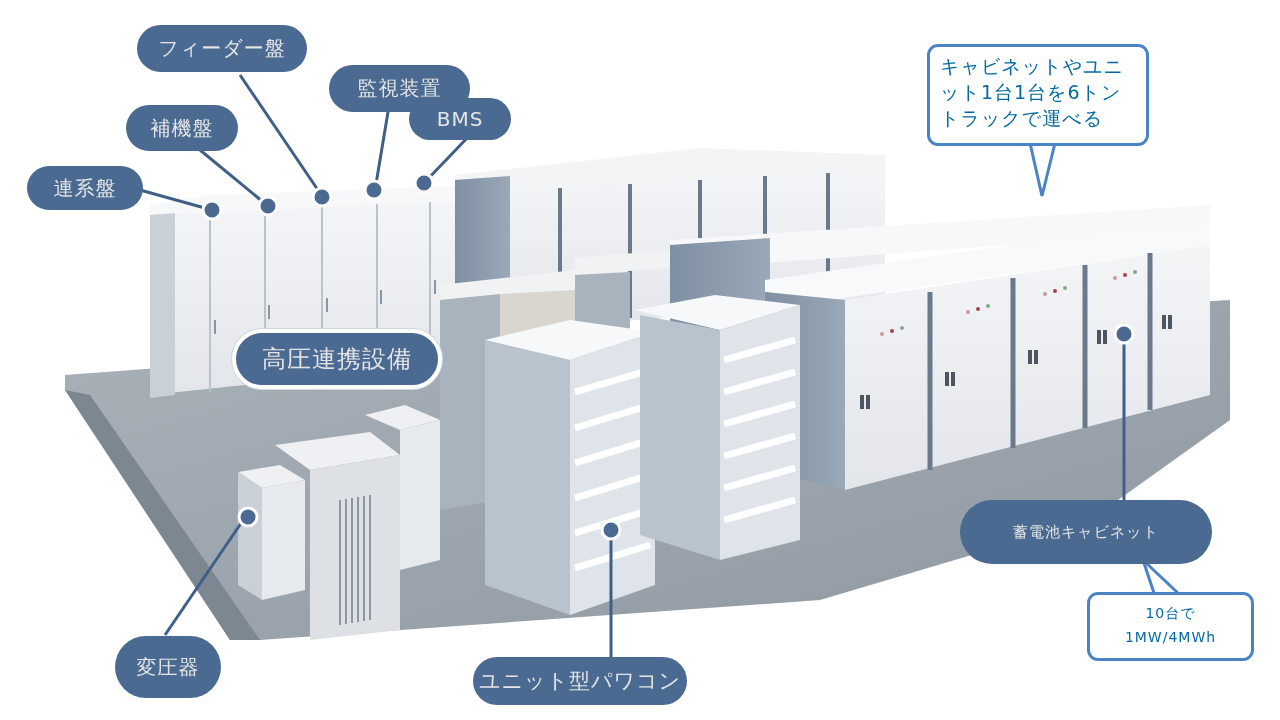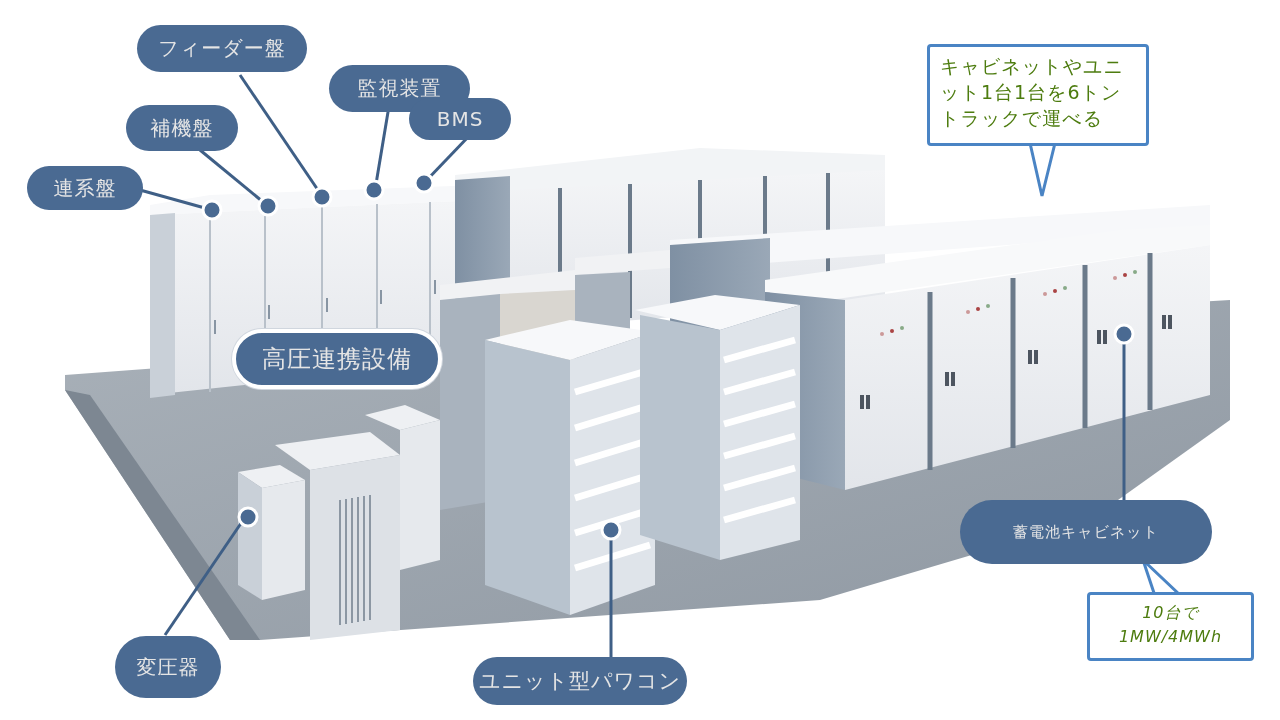--- a/index.html
+++ b/index.html
@@ -3,22 +3,22 @@
 <meta charset="utf-8">
 <style>
   html, body { margin:0; padding:0; }
   body { width:1280px; height:720px; background:#ffffff; position:relative; overflow:hidden;
          font-family:"DejaVu Sans","Liberation Sans",sans-serif; }
   #scene { position:absolute; left:0; top:0; width:1280px; height:720px; }
   .pill { position:absolute; background:#4a6a92; color:#e5e5e5; border-radius:999px;
           display:flex; align-items:center; justify-content:center; font-size:20px;
           letter-spacing:1px; white-space:nowrap; box-sizing:border-box; }
   .pill.bordered { border:4px solid #ffffff; box-shadow:0 0 0 1px #d0d6de; font-size:24px; }
-  .bubble { position:absolute; background:#ffffff; border:3px solid #4a84c4; border-radius:4px;
-            color:#4d7c0f; font-size:19px; line-height:26px; box-sizing:border-box; padding:6px 10px;
+  .bubble { position:absolute; background:#ffffff; border:3px solid #4a84c4; border-radius:11px;
+            color:#0369a1; font-size:19px; line-height:26px; box-sizing:border-box; padding:6px 10px;
             letter-spacing:1px; }
   .bubble .line { display:block; white-space:nowrap; }
   .bubble.center { text-align:center; }
 </style>
 </head>
 <body>
 
 <svg id="scene" viewBox="0 0 1280 720" xmlns="http://www.w3.org/2000/svg">
   <defs>
     <linearGradient id="gnd" x1="0" y1="0" x2="1" y2="1">
@@ -191,16 +191,16 @@
 <div class="pill bordered" style="left:232px;top:329px;width:210px;height:60px;">高圧連携設備</div>
 <div class="pill" style="left:115px;top:636px;width:106px;height:62px;">変圧器</div>
 <div class="pill" style="left:396px;top:657px;width:214px;height:48px;font-size:21px;left:473px;">ユニット型パワコン</div>
 <div class="pill" style="left:960px;top:500px;width:252px;height:64px;font-size:15px;">蓄電池キャビネット</div>
 
 <div class="bubble" style="left:927px;top:44px;width:222px;height:102px;">
   <span class="line">キャビネットやユニ</span>
   <span class="line">ット1台1台を6トン</span>
   <span class="line">トラックで運べる</span>
 </div>
-<div class="bubble center" style="left:1087px;top:592px;width:167px;height:69px;font-size:16px;line-height:24px;padding:6px 4px;font-style:italic;">
+<div class="bubble center" style="left:1087px;top:592px;width:167px;height:69px;font-size:14px;line-height:24px;padding:6px 4px;">
   <span class="line">10台で</span>
   <span class="line">1MW/4MWh</span>
 </div>
 
 </body></html>

